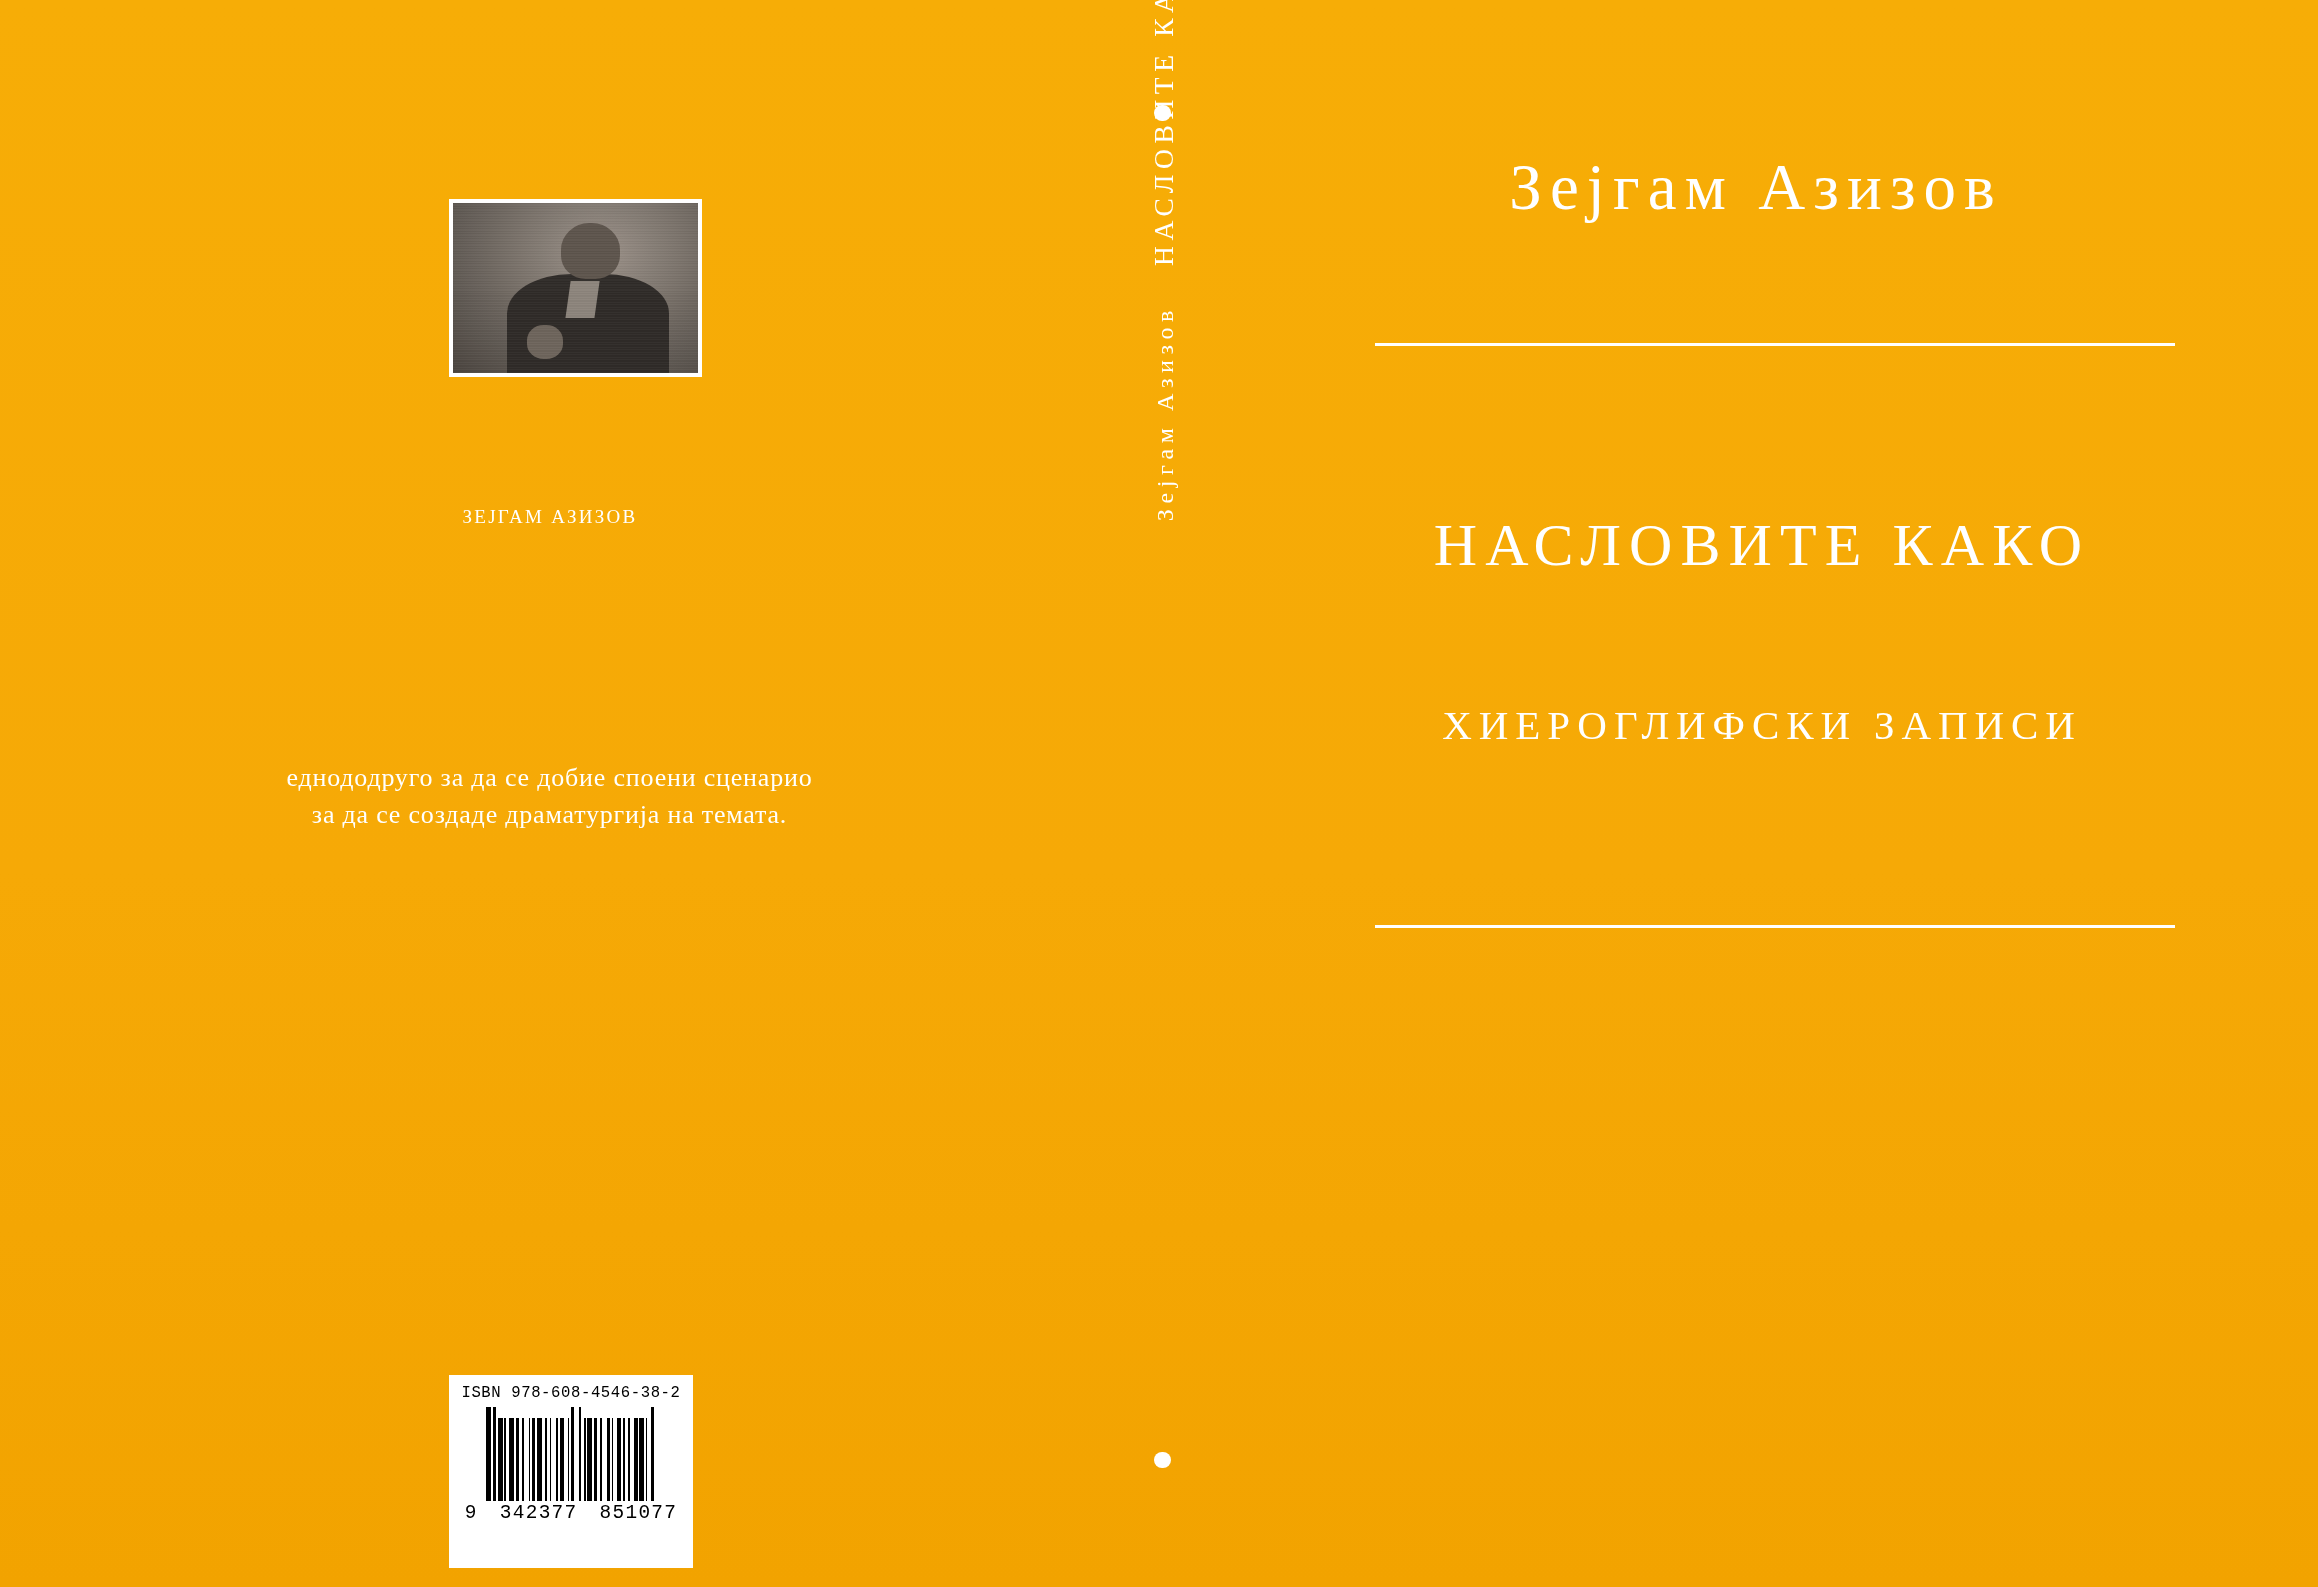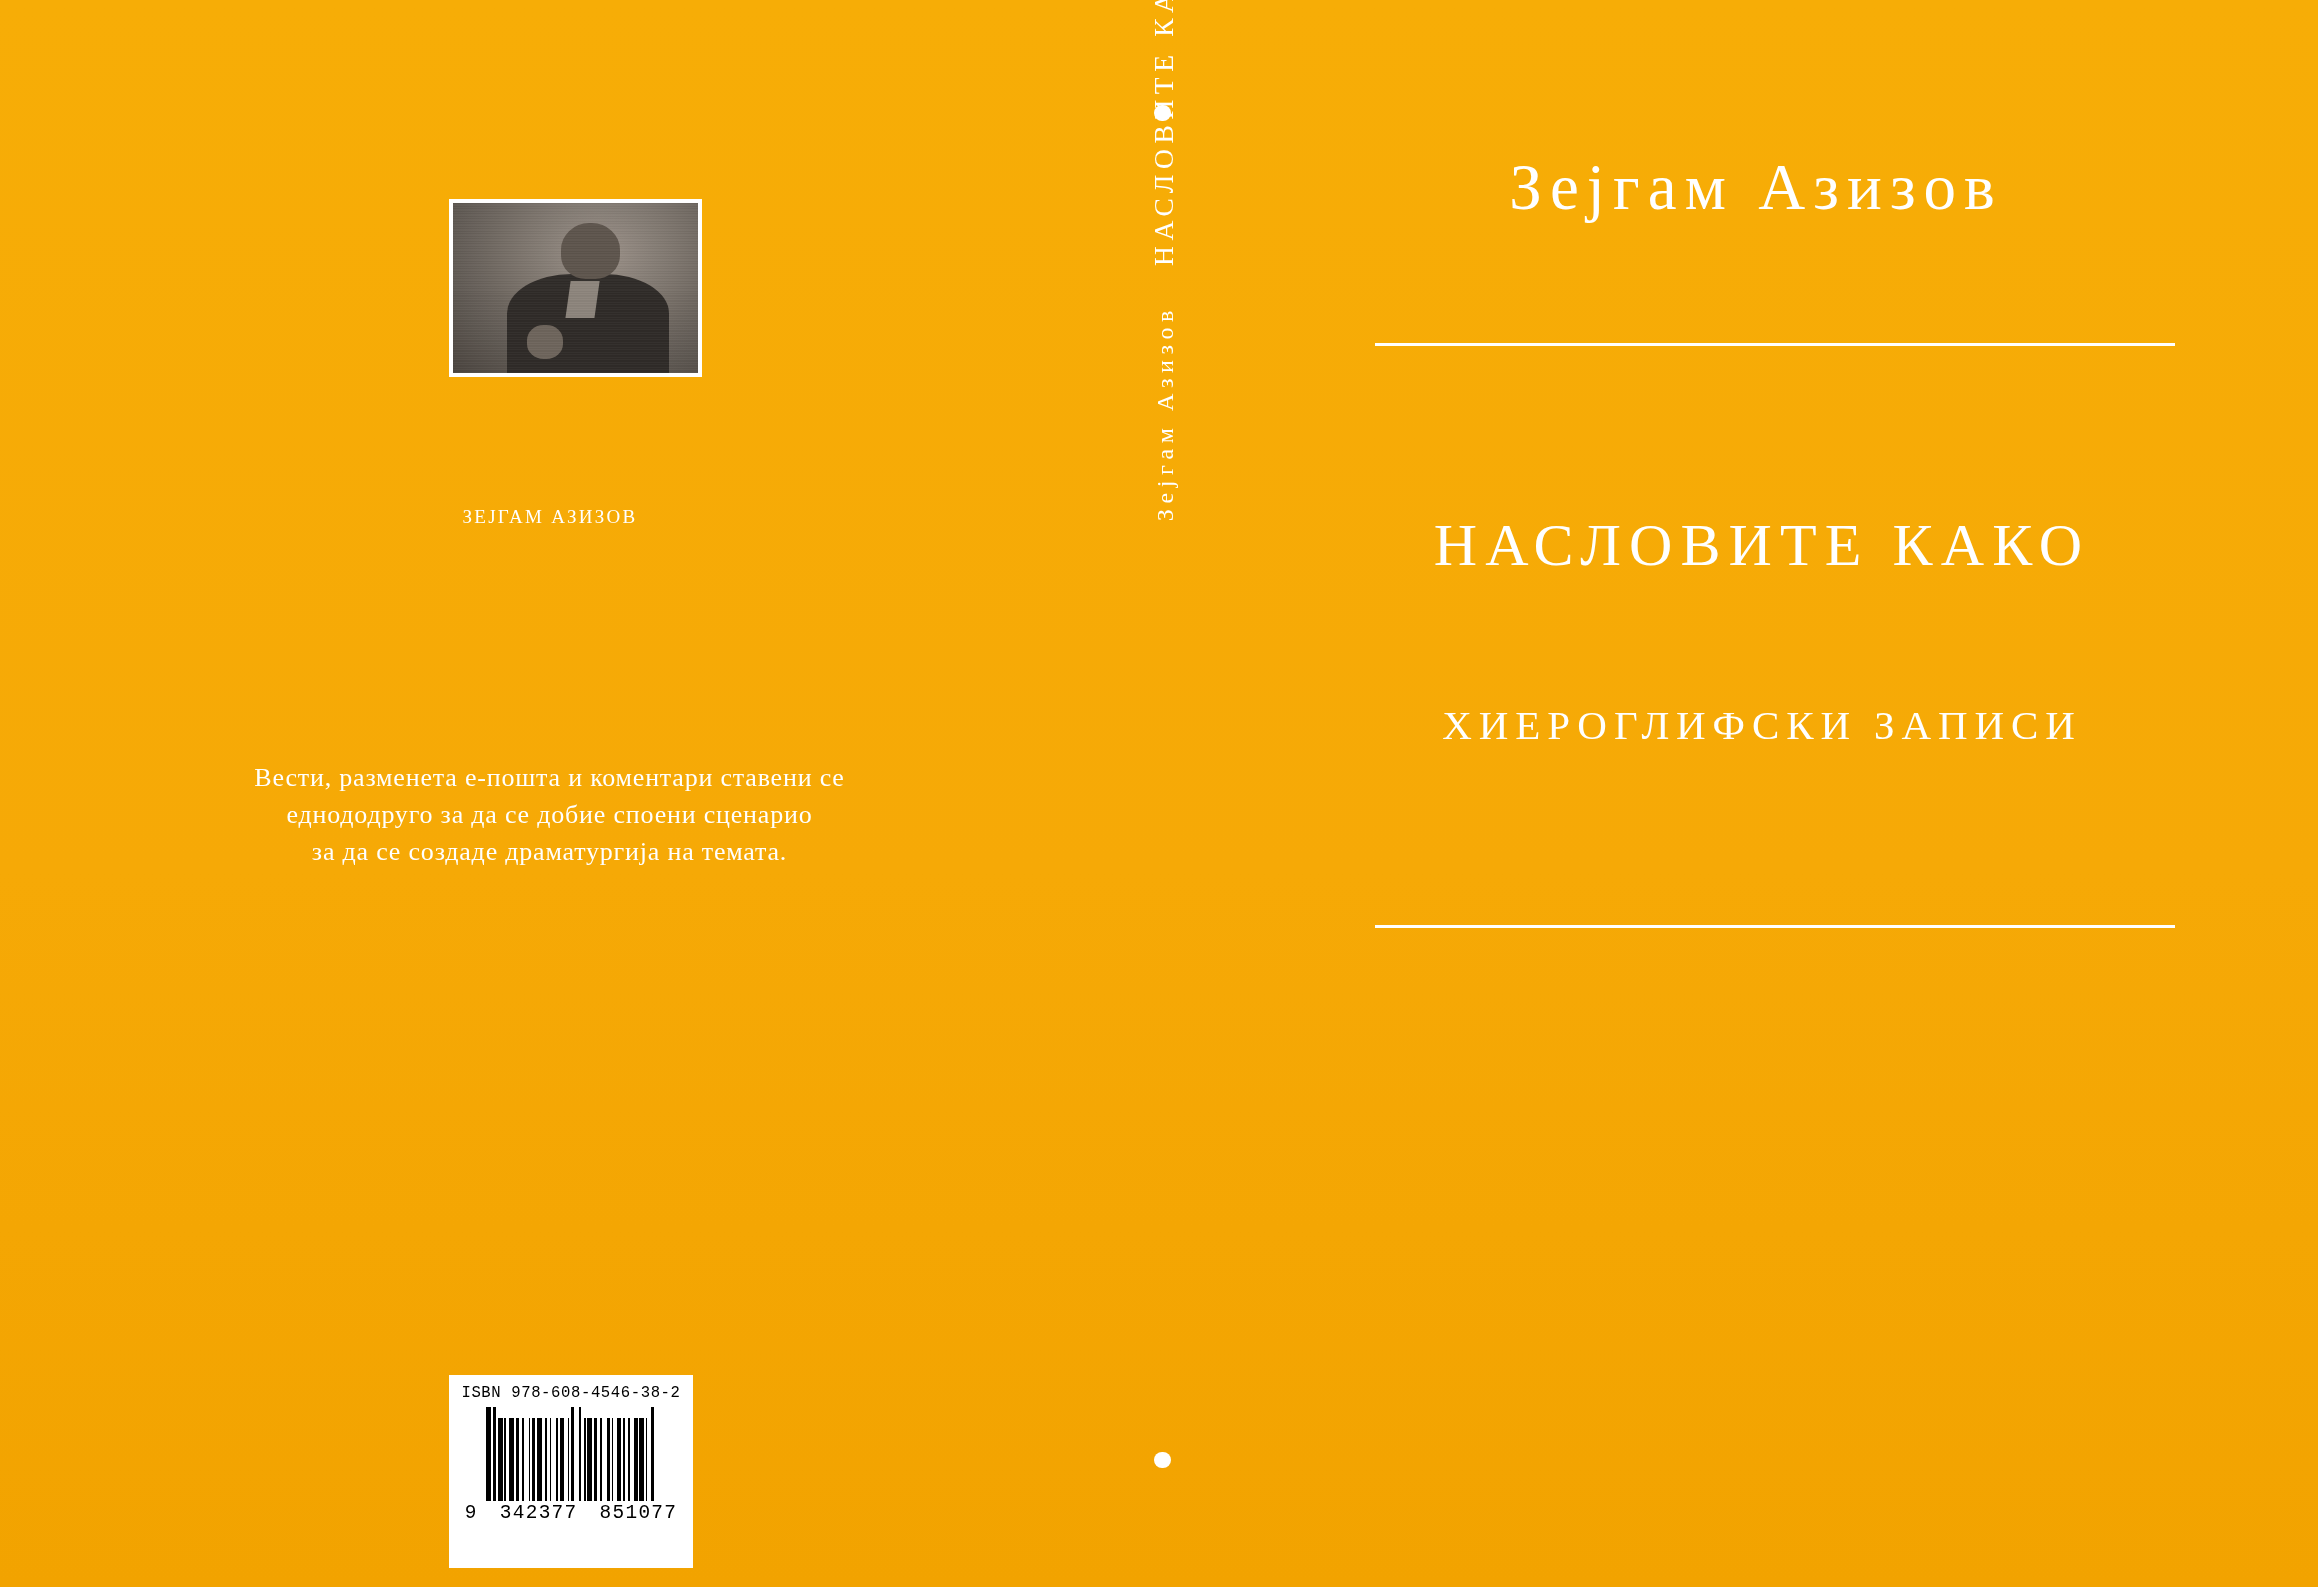--- a/index.html
+++ b/index.html
@@ -308,21 +308,20 @@
       <div class="ph-body"></div>
       <div class="ph-collar"></div>
       <div class="ph-head"></div>
       <div class="ph-hand"></div>
       <div class="ph-scan"></div>
     </div>
 
     <div class="back-author">ЗЕЈГАМ АЗИЗОВ</div>
 
     <div class="back-blurb">
-      <div>Вести, разменета е-пошта и коментари ставени се</div>
       <div>еднододруго за да се добие споени сценарио</div>
       <div>за да се создаде драматургија на темата.</div>
     </div>
 
     <div class="isbn-block">
       <div class="isbn-text">ISBN 978-608-4546-38-2</div>
       <div class="barcode" id="barcode">
           <div class="bar" style="width: 4.9px; background: rgb(0, 0, 0); height: 100%;"></div>
           <div class="bar" style="width: 1.6px; background: transparent; height: 100%;"></div>
           <div class="bar" style="width: 3.3px; background: rgb(0, 0, 0); height: 100%;"></div>

